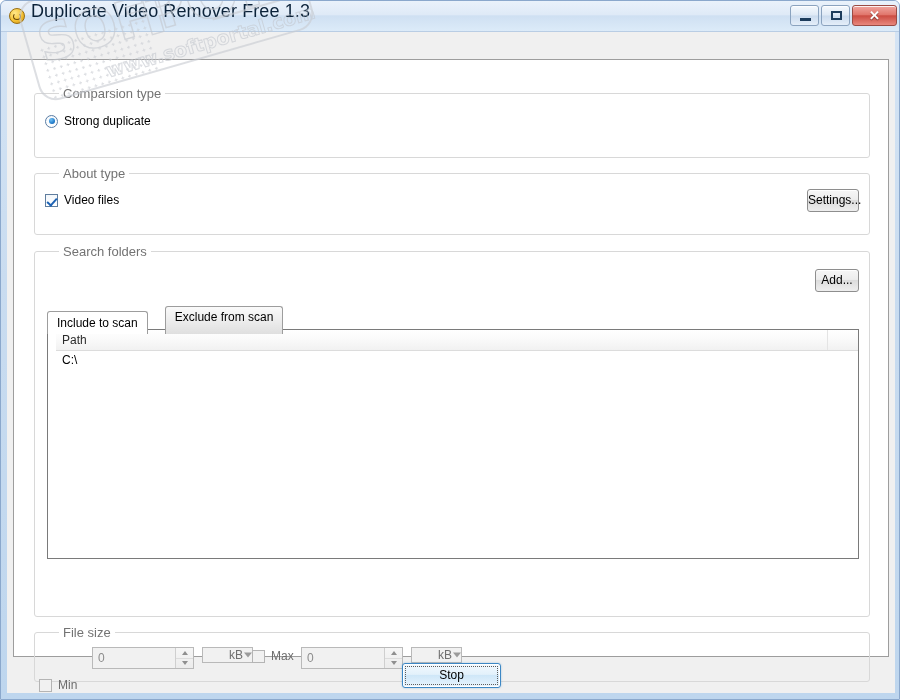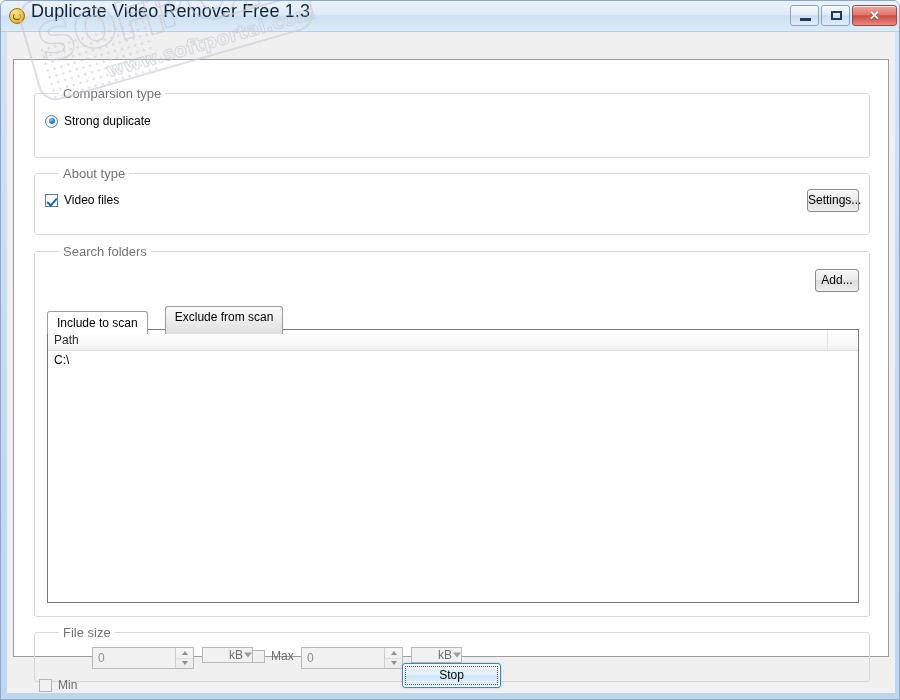--- a/index.html
+++ b/index.html
@@ -533,21 +533,21 @@
 
         <div class="inner-tabs" style="left:12px; top:54px;">
           <div class="itab active">
             <span>Include to scan</span>
           </div>
           <div class="itab">
             <span>Exclude from scan</span>
           </div>
         </div>
 
-        <div class="listview" style="left:12px; top:77px; width:812px; height:274px;">
+        <div class="listview" style="left:12px; top:77px; width:812px; height:230px;padding-left:8px;">
           <div class="lv-header">
             <div class="lv-col" style="width:780px;">Path</div>
             <div class="lv-col" style="width:30px; border-right:none;"></div>
           </div>
           <div class="lv-row">
             <span>C:\</span>
           </div>
         </div>
       </div>
 

